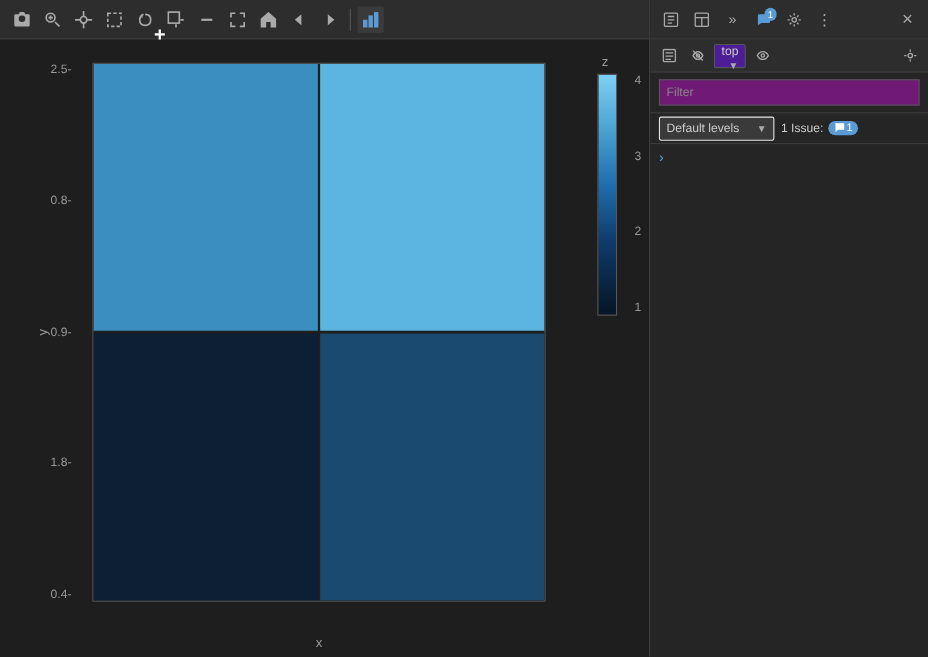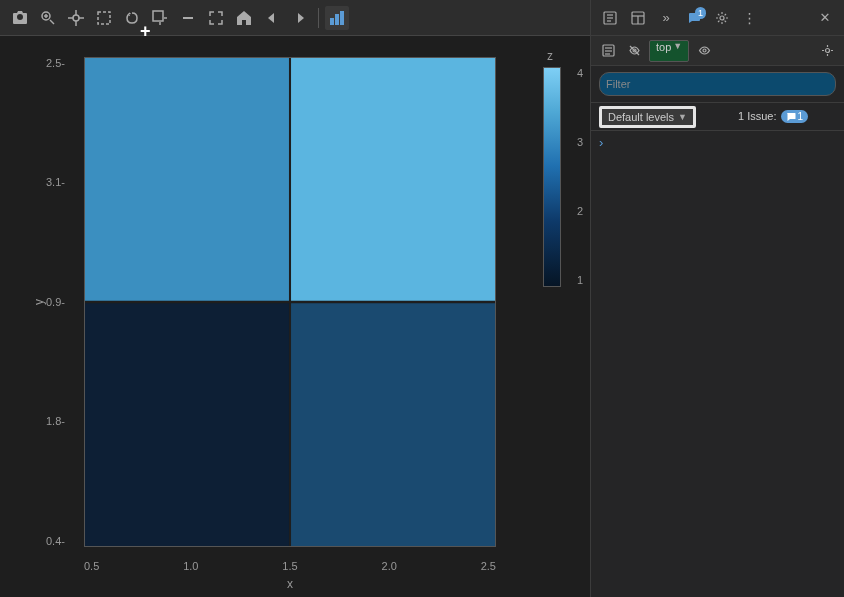--- a/index.html
+++ b/index.html
@@ -152,30 +152,31 @@
       background: #2d2d2d;
       border-bottom: 1px solid #3c3c3c;
       display: flex;
       align-items: center;
       padding: 0 6px;
       gap: 4px;
     }
 
     .small-btn {
       height: 22px;
-      background: #14532d;
+      background: #4c1d95;
       border: 1px solid #555;
       border-radius: 2px;
       cursor: pointer;
       display: flex;
-      align-items: flex-start;
+      align-items: flex-end;
       padding: 0 6px;
       color: #ccc;
       font-size: 11px;
       gap: 2px;
+      flex-direction: column;
     }
 
     .icon-btn {
       width: 22px;
       height: 22px;
       background: transparent;
       border: none;
       cursor: pointer;
       display: flex;
       align-items: center;
@@ -187,60 +188,59 @@
 
     
     #filter-area {
       padding: 6px 8px;
       border-bottom: 1px solid #3c3c3c;
     }
 
     #filter-input {
       width: 100%;
       height: 24px;
-      background: #0c4a6e;
+      background: #701a75;
       border: 1px solid #555;
-      border-radius: 10px;
+      border-radius: 0;
       color: #ccc;
       font-size: 11px;
       padding: 0 6px;
     }
     #filter-input::placeholder { color: #888; }
 
     
     #issues-bar {
       height: 28px;
       padding: 0 8px;
       display: flex;
       align-items: center;
       gap: 6px;
       border-bottom: 1px solid #3c3c3c;
     }
 
     .default-levels-btn {
       height: 22px;
       background: #3a3a3a;
-      border: 3px solid #e5e5e5;
+      border: 1px solid #e5e5e5;
       border-radius: 2px;
       cursor: pointer;
       display: flex;
       align-items: center;
       padding: 0 6px;
       color: #ccc;
       font-size: 11px;
+      gap: 16px;
+    }
+
+    .issues-badge {
+      display: flex;
+      align-items: center;
       gap: 4px;
-    }
-
-    .issues-badge {
-      display: flex;
-      align-items: center;
-      gap: 4px;
-      font-size: 11px;
-      color: #ccc;
-      margin-left: 36px;
+      font-size: 11px;
+      color: #ccc;
     }
 
     .issue-count-badge {
       background: #5b9bd5;
       color: white;
       border-radius: 9px;
       padding: 1px 5px;
       font-size: 10px;
     }
 
@@ -343,21 +343,21 @@
   <div id="chart-area">
 
     <div id="crosshair">+</div>
 
     <div id="chart-container">
 
       <div style="position:absolute;left:-48px;top:50%;transform:translateY(-50%) rotate(-90deg);color:#999;font-size:12px;">y</div>
 
       <div style="position:absolute;left:-38px;top:0;bottom:0;display:flex;flex-direction:column;justify-content:space-between;align-items:flex-end;">
         <span class="y-label">2.5-</span>
-        <span class="y-label">3.1-</span>
+        <span class="y-label">0.8-</span>
         <span class="y-label">0.9-</span>
         <span class="y-label">1.8-</span>
         <span class="y-label">0.4-</span>
       </div>
 
       <div id="plot-area">
         <svg width="100%" height="100%" viewBox="0 0 100 100" preserveAspectRatio="none">
 
           <rect x="0" y="0" width="50" height="50" fill="#3b8fc0"></rect>
 
@@ -365,27 +365,20 @@
 
           <rect x="0" y="50" width="50" height="50" fill="#0d1f35"></rect>
 
           <rect x="50" y="50" width="50" height="50" fill="#1a4a70"></rect>
 
           <line x1="50" y1="0" x2="50" y2="100" stroke="#1e1e1e" stroke-width="0.5"></line>
           <line x1="0" y1="50" x2="100" y2="50" stroke="#1e1e1e" stroke-width="0.5"></line>
         </svg>
       </div>
 
-      <div style="position:absolute;bottom:-25px;left:0;right:0;display:flex;justify-content:space-between;align-items:flex-start;">
-        <span class="x-label">0.5</span>
-        <span class="x-label">1.0</span>
-        <span class="x-label">1.5</span>
-        <span class="x-label">2.0</span>
-        <span class="x-label">2.5</span>
-      </div>
 
       <div style="position:absolute;bottom:-44px;left:50%;transform:translateX(-50%);color:#999;font-size:12px;">x</div>
 
       <div style="position:absolute;right:-65px;top:10px;">
         <span style="position:absolute;top:-18px;left:4px;color:#999;font-size:12px;">z</span>
         <div style="width:18px;height:220px;background:linear-gradient(to bottom, #7ecff5 0%, #4fa8d5 20%, #2070b0 45%, #0e3a6a 70%, #061525 100%);border:1px solid #555;"></div>
         <div style="position:absolute;right:-22px;top:0;height:220px;display:flex;flex-direction:column;justify-content:space-between;">
           <span style="color:#999;font-size:11px;">4</span>
           <span style="color:#999;font-size:11px;">3</span>
           <span style="color:#999;font-size:11px;">2</span>

